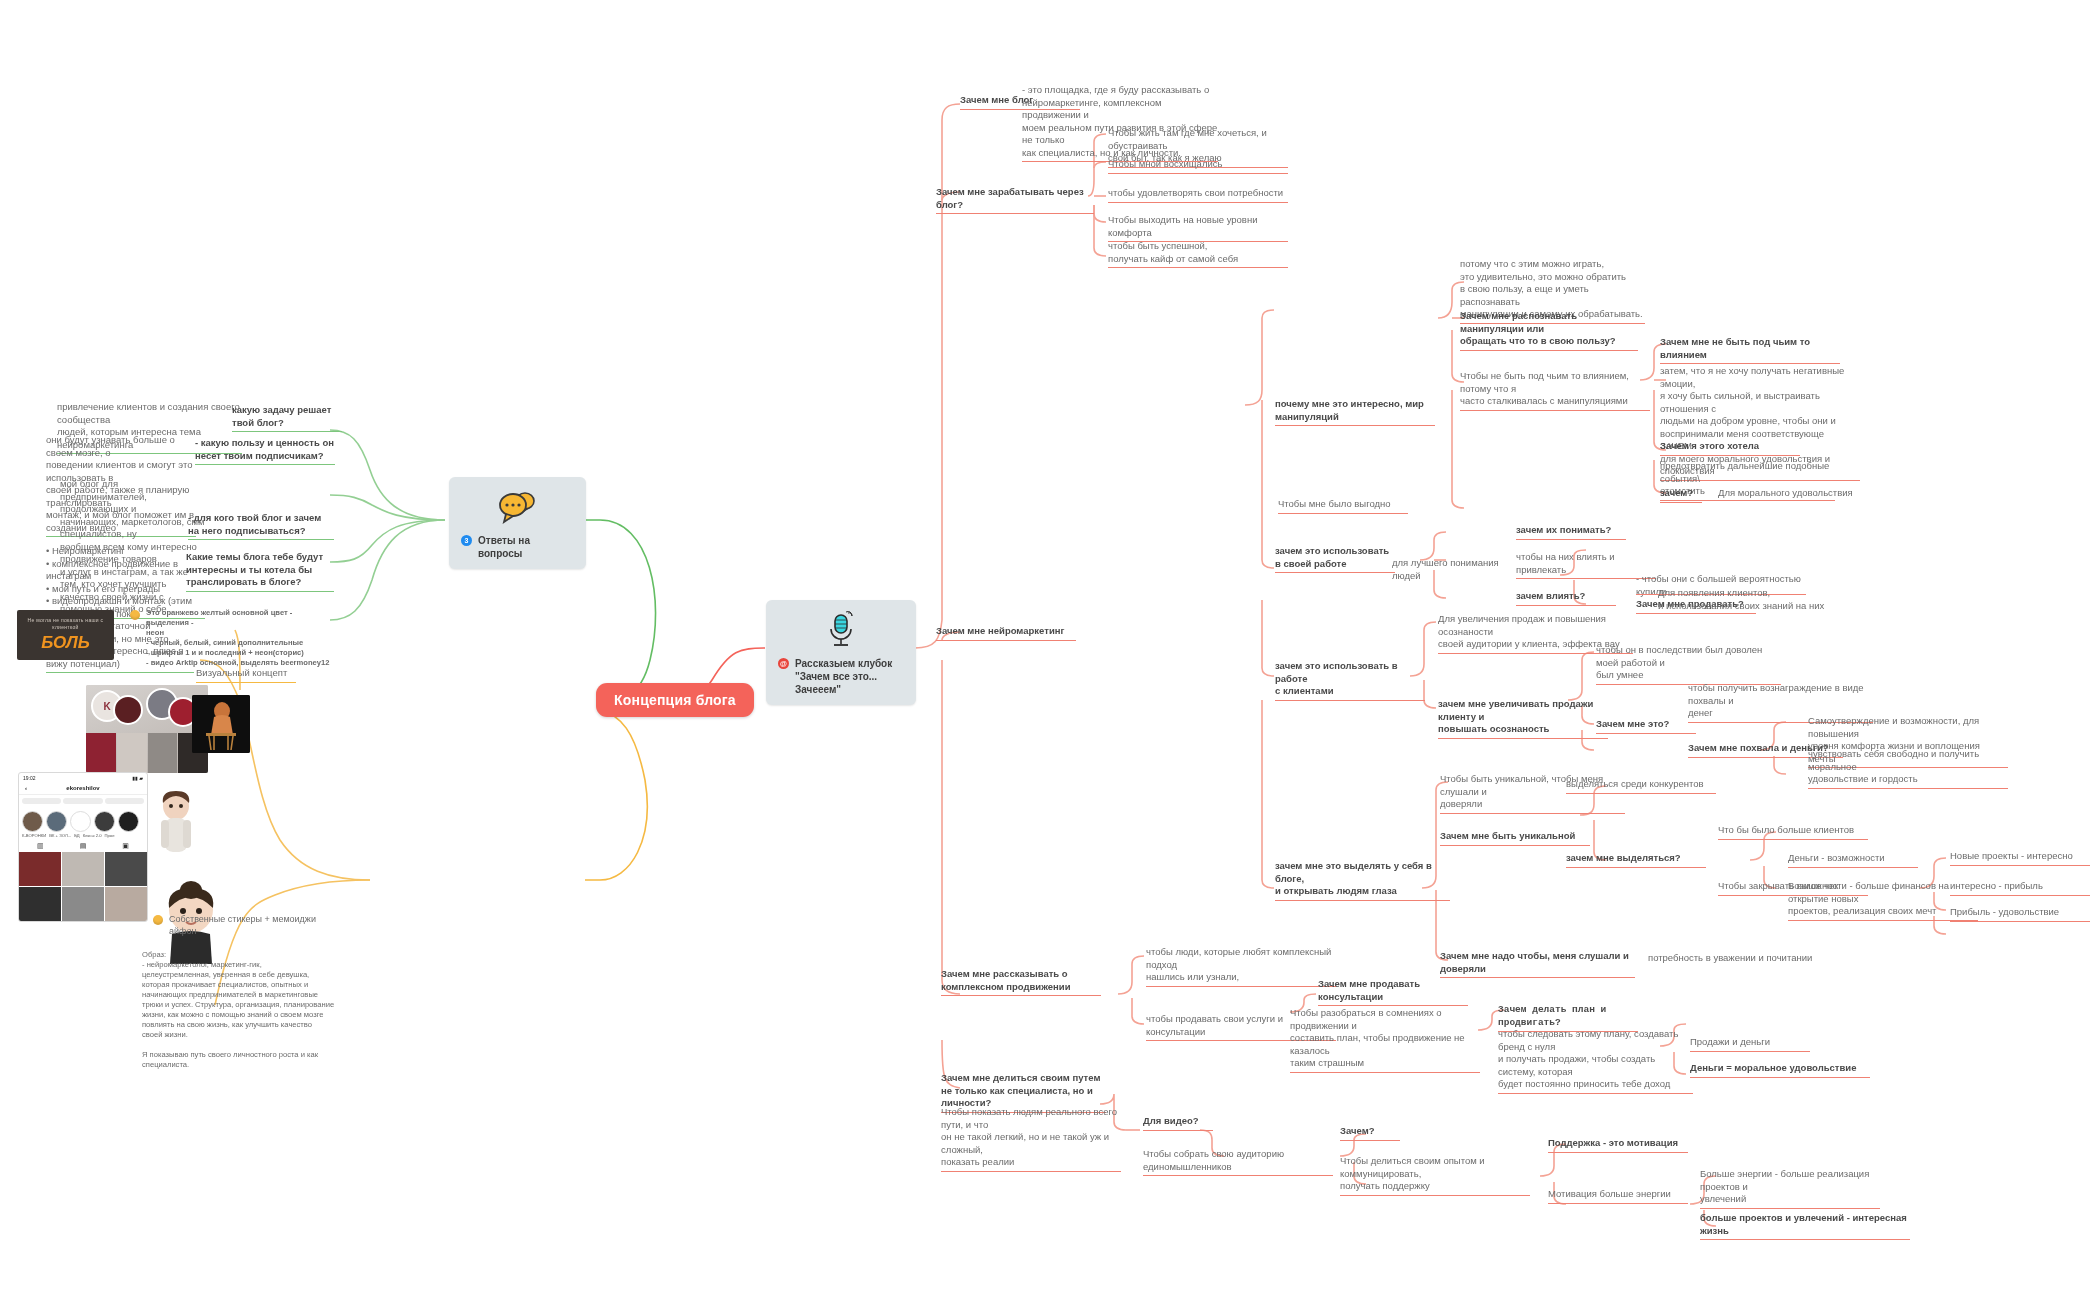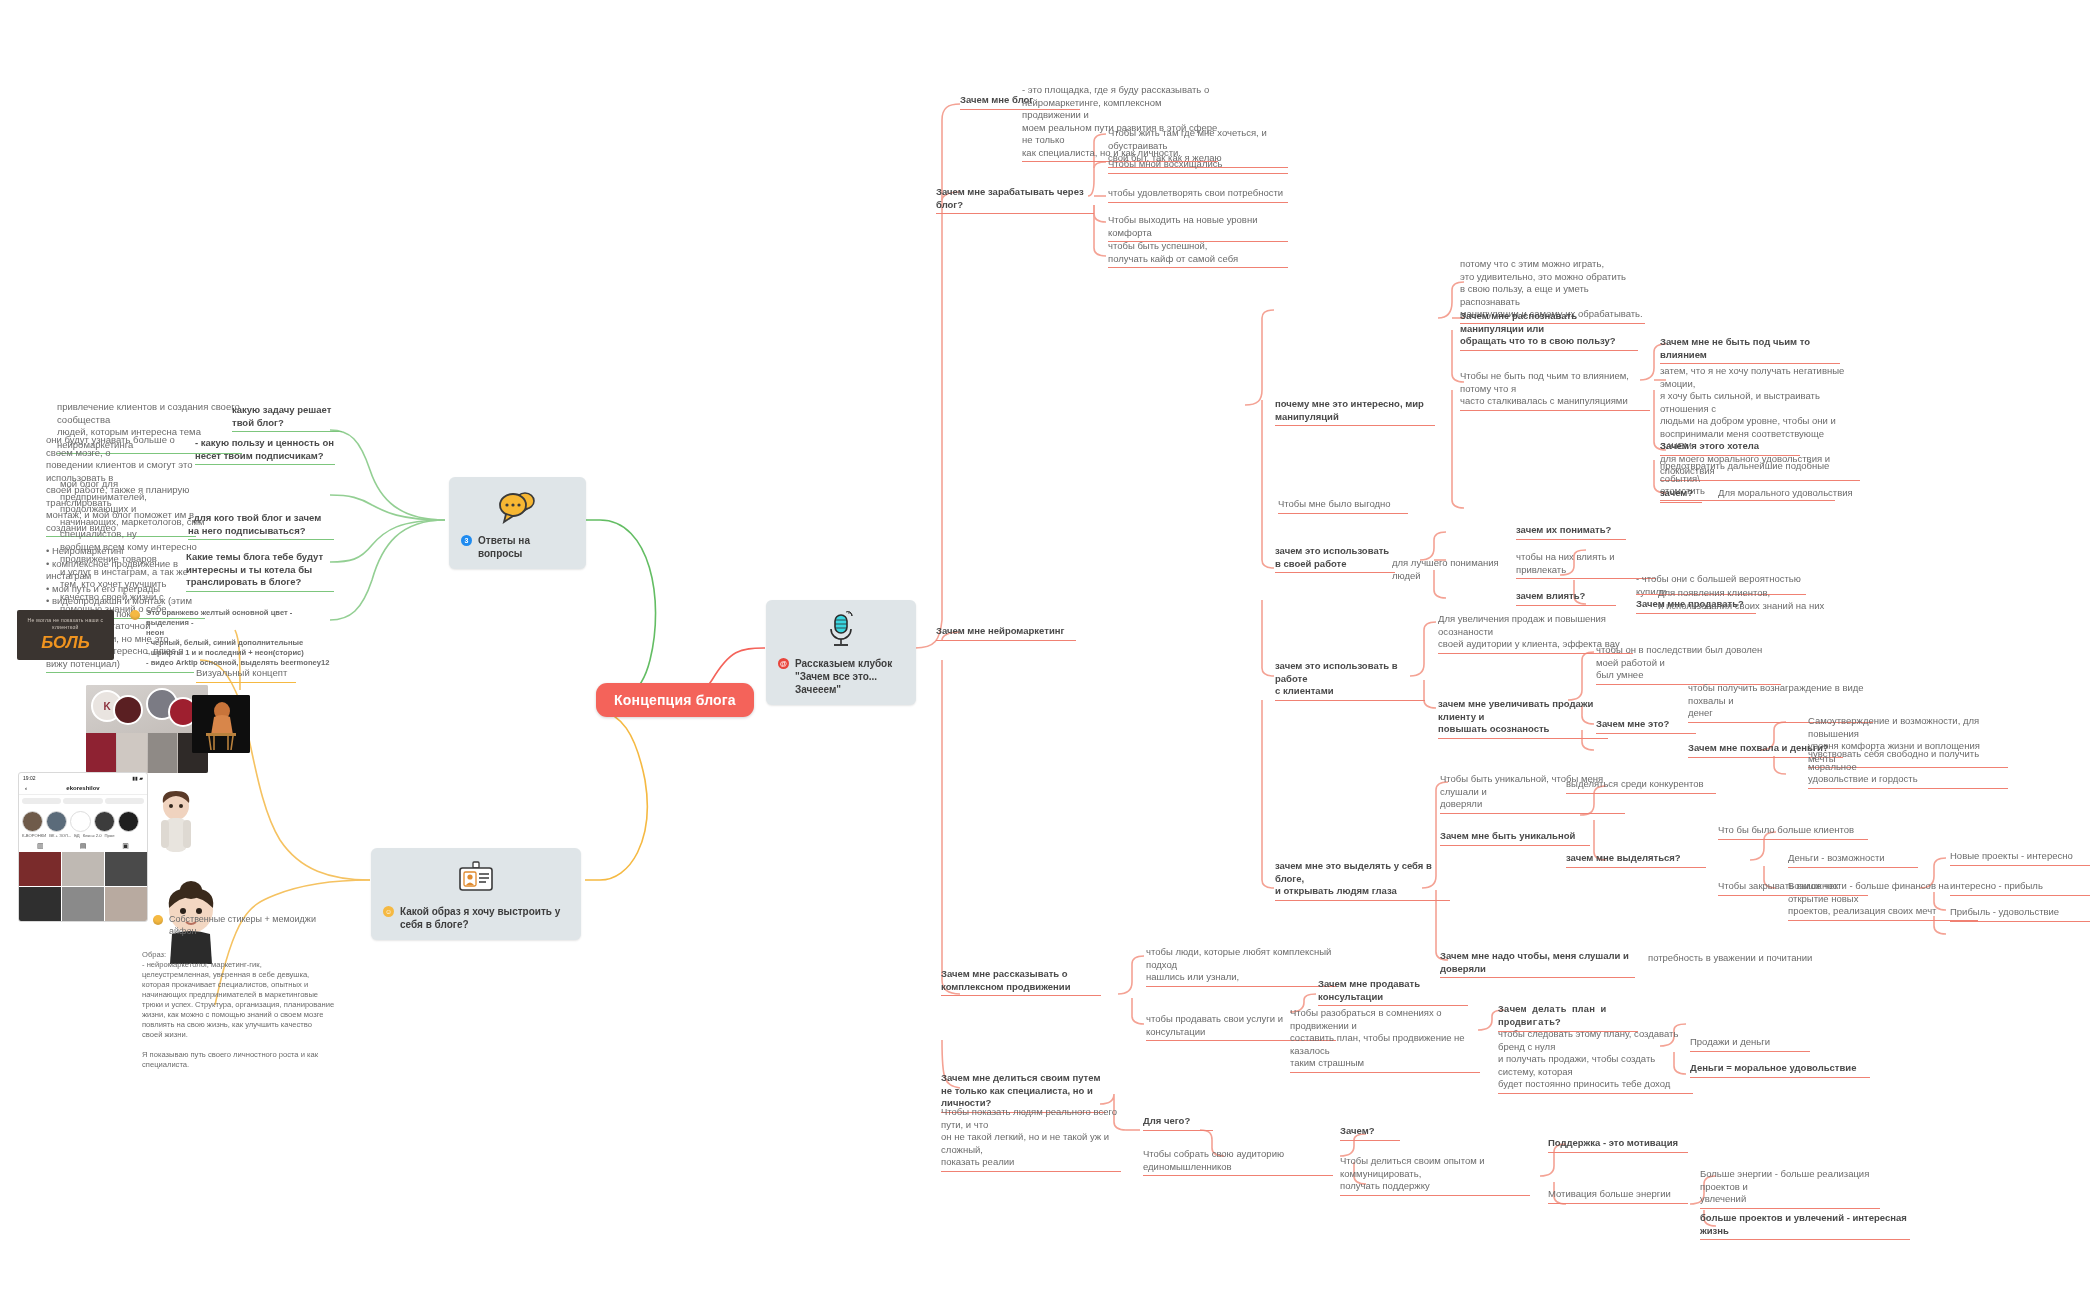--- a/index.html
+++ b/index.html
@@ -205,36 +205,20 @@
         <path d="M22 1 q5 -2 6 4" stroke="#2b2b2b" stroke-width="1" fill="none"></path>
       </svg>
     </div>
     <div class="lbl">
       <span class="badge red">@</span>
       <span>Рассказыем клубок
 "Зачем все это... Зачееем"</span>
     </div>
   </div>
 
-  <div class="node card" style="left:371px;top:848px;width:210px;">
-    <div class="art">
-      <svg width="40" height="34" viewBox="0 0 40 34">
-        <rect x="17" y="1" width="6" height="6" rx="1" fill="#fff" stroke="#3a3a3a" stroke-width="1.3"></rect>
-        <rect x="4" y="7" width="32" height="22" rx="2.5" fill="#fff" stroke="#3a3a3a" stroke-width="1.6"></rect>
-        <rect x="8" y="11" width="12" height="14" rx="1.5" fill="#fff" stroke="#e08a2e" stroke-width="1.3"></rect>
-        <circle cx="14" cy="16" r="2.6" fill="#e08a2e"></circle>
-        <path d="M10 24 q4 -5 8 0 z" fill="#e08a2e"></path>
-        <path d="M23 13 h10 M23 17 h10 M23 21 h7" stroke="#3a3a3a" stroke-width="1.3"></path>
-      </svg>
-    </div>
-    <div class="lbl">
-      <span class="badge yel">☺</span>
-      <span>Какой образ я хочу выстроить у себя в блоге?</span>
-    </div>
-  </div>
 
   <div class="node txt b ulg" style="left:232px;top:404px;width:110px;">какую задачу решает твой блог?</div>
   <div class="node txt ulg" style="left:57px;top:401px;width:185px;">привлечение клиентов и создания своего сообщества
 людей, которым интересна тема нейромаркетинга</div>
 
   <div class="node txt b ulg" style="left:195px;top:437px;width:140px;">- какую пользу и ценность он несет твоим подписчикам?</div>
   <div class="node txt ulg" style="left:46px;top:434px;width:150px;">они будут узнавать больше о своем мозге, о
 поведении клиентов и смогут это использовать в
 своей работе, также я планирую транслировать
 монтаж, и мой блог поможет им в создании видео</div>
@@ -482,21 +466,21 @@
   <div class="node txt b ul" style="left:1498px;top:1004px;width:140px;font-family:Liberation Mono, monospace;">Зачем делать план и продвигать?</div>
   <div class="node txt ul" style="left:1498px;top:1028px;width:195px;">чтобы следовать этому плану, создавать бренд с нуля
 и получать продажи, чтобы создать систему, которая
 будет постоянно приносить тебе доход</div>
   <div class="node txt ul" style="left:1690px;top:1036px;width:120px;">Продажи и деньги</div>
   <div class="node txt b ul" style="left:1690px;top:1062px;width:180px;">Деньги =  моральное удовольствие</div>
 
   <div class="node txt ul" style="left:941px;top:1106px;width:180px;">Чтобы показать людям реального всего пути, и что
 он не такой легкий, но и не такой уж и сложный,
 показать реалии</div>
-  <div class="node txt b ul" style="left:1143px;top:1115px;width:70px;">Для чего?</div>
+  <div class="node txt b ul" style="left:1143px;top:1115px;width:70px;">Для видео?</div>
   <div class="node txt ul" style="left:1143px;top:1148px;width:190px;">Чтобы собрать свою аудиторию единомышленников</div>
   <div class="node txt b ul" style="left:1340px;top:1125px;width:60px;">Зачем?</div>
   <div class="node txt ul" style="left:1340px;top:1155px;width:190px;">Чтобы делиться своим опытом и коммуницировать,
 получать поддержку</div>
   <div class="node txt b ul" style="left:1548px;top:1137px;width:140px;">Поддержка - это мотивация</div>
   <div class="node txt ul" style="left:1548px;top:1188px;width:140px;">Мотивация больше энергии</div>
   <div class="node txt ul" style="left:1700px;top:1168px;width:180px;">Больше энергии - больше реализация проектов и
 увлечений</div>
   <div class="node txt b ul" style="left:1700px;top:1212px;width:210px;">больше проектов и увлечений - интересная жизнь</div>
 

